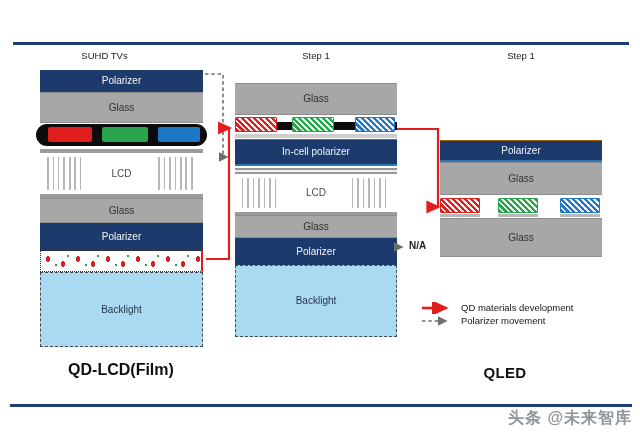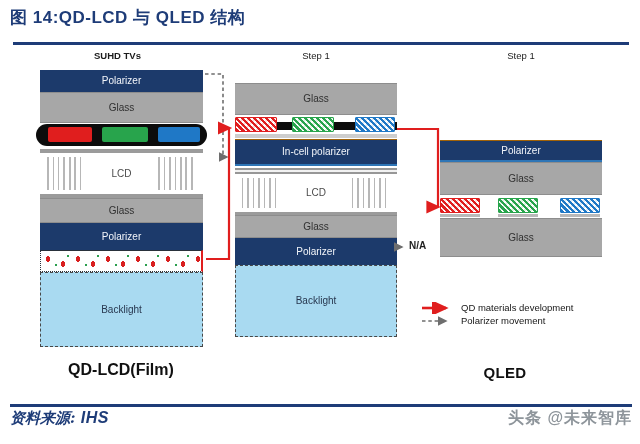--- a/index.html
+++ b/index.html
@@ -102,24 +102,23 @@
     position:absolute;right:8px;top:408px;font-size:16px;font-weight:bold;
     color:var(--c-watermark,#8e959b);letter-spacing:1px;
     font-family:"Liberation Sans", sans-serif;
   }
 </style>
 </head>
 <body>
 
 <div id="canvas">
 
-  <div class="title">图 14:QD-LCD 与 QLED 结构</div>
   <div class="rule top-rule"></div>
 
-  <div class="colhead" style="left:36px;width:163px;font-weight:bold;">SUHD TVs</div>
+  <div class="colhead" style="left:23px;width:163px;">SUHD TVs</div>
   <div class="colhead" style="left:235px;width:162px;">Step 1</div>
   <div class="colhead" style="left:440px;width:162px;">Step 1</div>
 
   <div class="stack" id="stack-left">
     <div class="layer navy" style="top:0;height:22px;">
       <span class="lab">Polarizer</span>
     </div>
     <div class="layer glass" style="top:22px;height:31px;">
       <span class="lab">Glass</span>
     </div>
@@ -228,18 +227,15 @@
         <line x1="2" y1="6" x2="26" y2="6" class="arrow-gray" marker-end="url(#mg)"></line>
       </svg>
       <span class="legend-label">Polarizer movement</span>
     </div>
   </div>
 
   <div class="caption cap-left">QD-LCD(Film)</div>
   <div class="caption cap-right">QLED</div>
 
   <div class="rule bottom-rule"></div>
-  <div class="footer-source">
-    <span>资料来源: </span><span class="ihs">IHS</span>
-  </div>
   <div class="watermark">头条 @未来智库</div>
 
 </div>
 
 </body></html>

